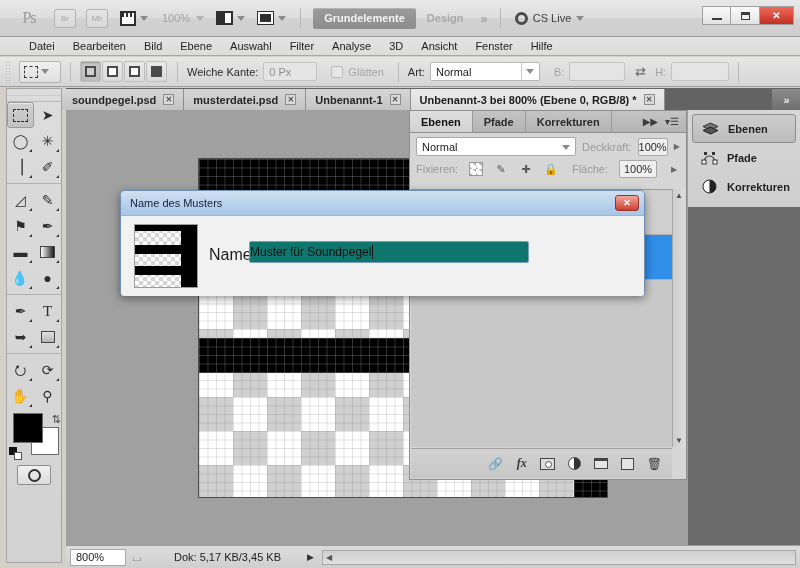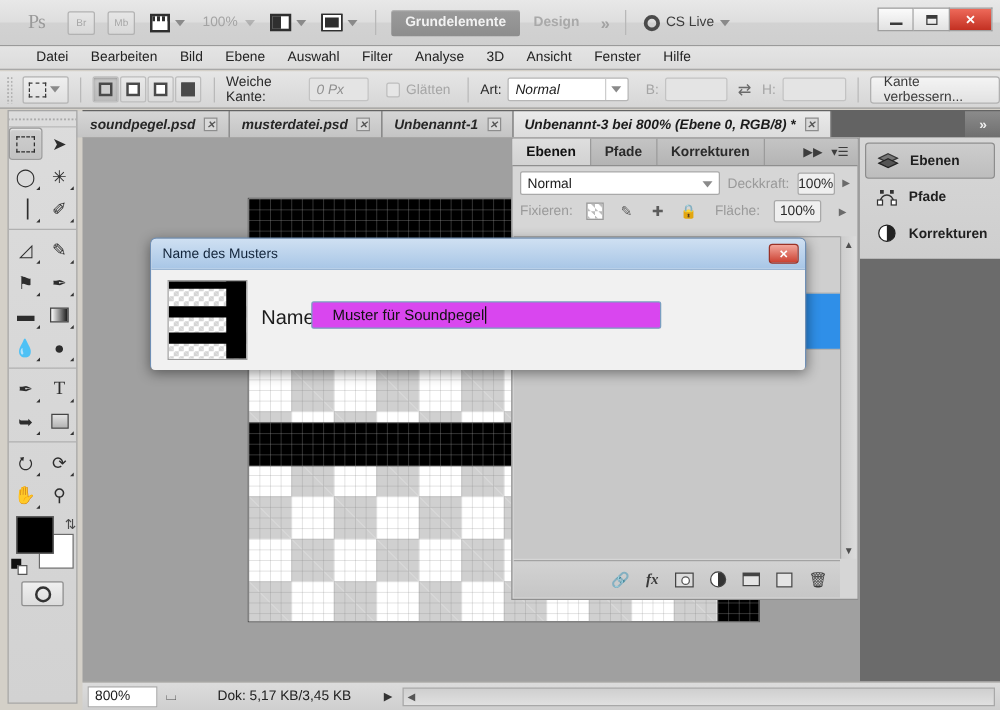--- a/index.html
+++ b/index.html
@@ -104,21 +104,21 @@
   .selmode .sm {
     width:21px;height:21px;margin-right:1px;display:flex;align-items:center;justify-content:center;
     background:linear-gradient(to bottom,#e9e9e9,#dadada); border:1px solid #bdbdbd; border-radius:2px;
   }
   .selmode .sm.on { background:linear-gradient(to bottom,#c9c9c9,#bcbcbc); box-shadow: inset 0 1px 2px rgba(0,0,0,.25); }
   .sm i { display:block; width:11px;height:11px;border:2px solid #4a4a4a; background:#cfcfcf;}
   .opt-lbl { font-size:11px;color:#2a2a2a; margin-right:5px; }
   .opt-lbl.dim { color:#a5a5a5; }
   .field {
     border:1px solid #b6b6b6; background:#fff; height:19px; border-radius:2px;
-    display:flex;align-items:center; padding:0 5px; font-size:11px; color:#8f8f8f;font-style:italic;
+    display:flex;align-items:center; padding:0 5px; font-size:11px; color:#8f8f8f;
   }
   .field.disabled { background:#e4e4e4; border-color:#c3c3c3; }
   .combo { position:relative; }
   .combo .cbtn {
     position:absolute; right:0; top:0; width:18px;height:17px;
     display:flex;align-items:center;justify-content:center;
     border-left:1px solid #cdcdcd;
   }
   .chk { width:12px;height:12px;border:1px solid #bdbdbd;background:#e6e6e6;border-radius:2px;margin-right:5px;}
   .swapico { width:16px;height:16px;display:flex;align-items:center;justify-content:center;color:#6a6a6a;font-size:13px;}
@@ -131,21 +131,20 @@
   
   .doctabs {
     position:absolute; left:66px; top:88px; width:734px; height:22px;
     background:#636363; display:flex; align-items:flex-end;
   }
   .dtab {
     height:21px; display:flex; align-items:center; gap:7px;
     padding:0 9px; font-size:11px; font-weight:bold; color:#262626;
     background:linear-gradient(to bottom,#d6d6d6,#c4c4c4);
     border-right:1px solid #8e8e8e;
-    font-style:italic;
   }
   .dtab.active { background:linear-gradient(to bottom,#eaeaea,#dcdcdc); color:#1b1b1b;}
   .xbox {
     width:11px;height:11px;border:1px solid #8d8d8d;color:#555;
     display:flex;align-items:center;justify-content:center;font-size:8px;line-height:1;
     background:#d9d9d9;
   }
   .dtabs-more {
     margin-left:auto; width:28px;height:21px;
     background:linear-gradient(to bottom,#8b8b8b,#6f6f6f);
@@ -334,22 +333,22 @@
     position:absolute; inset:0;
     background-image:
       linear-gradient(45deg,#d4d4d4 25%, transparent 25%, transparent 75%, #d4d4d4 75%),
       linear-gradient(45deg,#d4d4d4 25%, transparent 25%, transparent 75%, #d4d4d4 75%);
     background-size: 8px 8px; background-position: 0 0, 4px 4px; background-color:#fff;
   }
   .pat-black { position:absolute; background:#000; }
   .dlg-namelbl { position:absolute; left:88px; top:30px; font-size:16px; color:#1c1c1c;}
   .dlg-input {
     position:absolute; left:128px; top:25px; width:280px; height:22px;
-    background:#d946ef; border:1px solid #7a9ec0; border-radius:2px;
-    display:flex; align-items:center; padding-left:16px; font-size:12px; color:#111;
+    background:#0f766e; border:1px solid #7a9ec0; border-radius:2px;
+    display:flex; align-items:center; padding-left:0; font-size:12px; color:#111;
   }
   .caret { display:inline-block; width:1px; height:14px; background:#111; margin-left:1px; }
   .dlg-ok {
     position:absolute; right:12px; top:14px; width:94px; height:22px;
     border:1px solid #5a8fc0; border-radius:3px;
     background:linear-gradient(to bottom,#eaf4fc,#b7d7f0);
     display:flex;align-items:center;justify-content:center; font-size:11px; color:#0e2338;
     box-shadow: 0 0 0 1px #dce9f5 inset;
   }
   .dlg-cancel {
@@ -475,21 +474,20 @@
     <span class="opt-lbl dim" style="margin-left:14px">B:</span>
     <div class="field disabled" style="width:56px"></div>
 
     <span class="swapico" style="margin:0 7px">⇄</span>
 
     <span class="opt-lbl dim">H:</span>
     <div class="field disabled" style="width:58px"></div>
 
     <div class="sep-opt"></div>
 
-    <div class="btn-lite">Kante verbessern...</div>
   </div>
 
   <div class="doctabs">
     <div class="dtab" style="margin-left:-34px;padding-left:40px;">
       <span>soundpegel.psd</span>
       <span class="xbox">✕</span>
     </div>
     <div class="dtab">
       <span>musterdatei.psd</span>
       <span class="xbox">✕</span>

